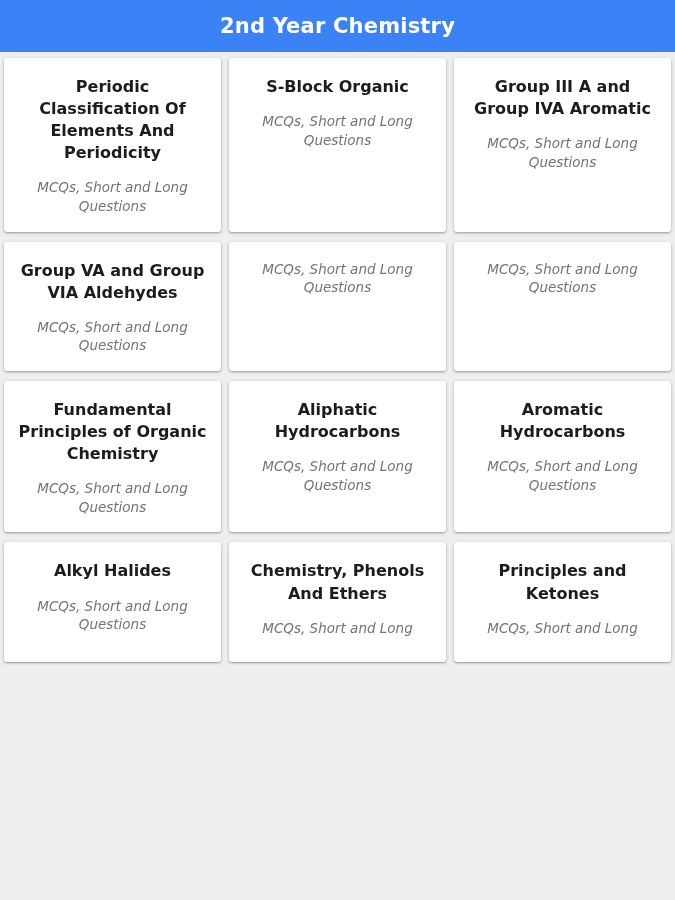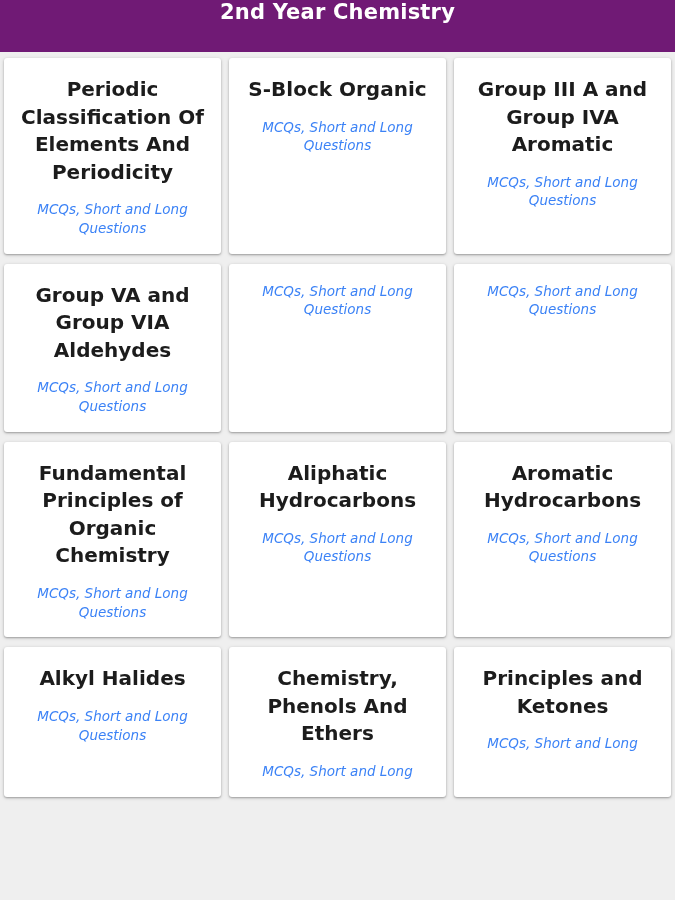--- a/index.html
+++ b/index.html
@@ -18,22 +18,23 @@
     height: 900px;
     display: flex;
     flex-direction: column;
     background: #efefef;
   }
 
   
   .app-header {
     flex: 0 0 auto;
     height: 52px;
-    background: #701a75;
+    background: #3b82f6;
     display: flex;
+    align-items: center;
     justify-content: center;
   }
   .app-header .title {
     color: #ffffff;
     font-size: 21px;
     font-weight: bold;
     letter-spacing: 0.2px;
     font-family: "DejaVu Sans", sans-serif;
   }
 
@@ -57,32 +58,32 @@
     padding: 18px 12px 16px 12px;
     display: flex;
     flex-direction: column;
     align-items: center;
     justify-content: flex-start;
     text-align: center;
     min-height: 120px;
   }
 
   .card-title {
-    font-size: 20px;
+    font-size: 16px;
     font-weight: bold;
     color: #1c1c1c;
     line-height: 1.38;
     font-family: "DejaVu Sans", sans-serif;
     margin: 0 0 14px 0;
   }
 
   .card-sub {
     font-size: 13.5px;
     font-style: italic;
-    color: #3b82f6;
+    color: #737373;
     line-height: 1.38;
     font-family: "DejaVu Sans", sans-serif;
     margin: 0;
   }
 </style>
 </head>
 <body>
 
 <div class="app">
 

